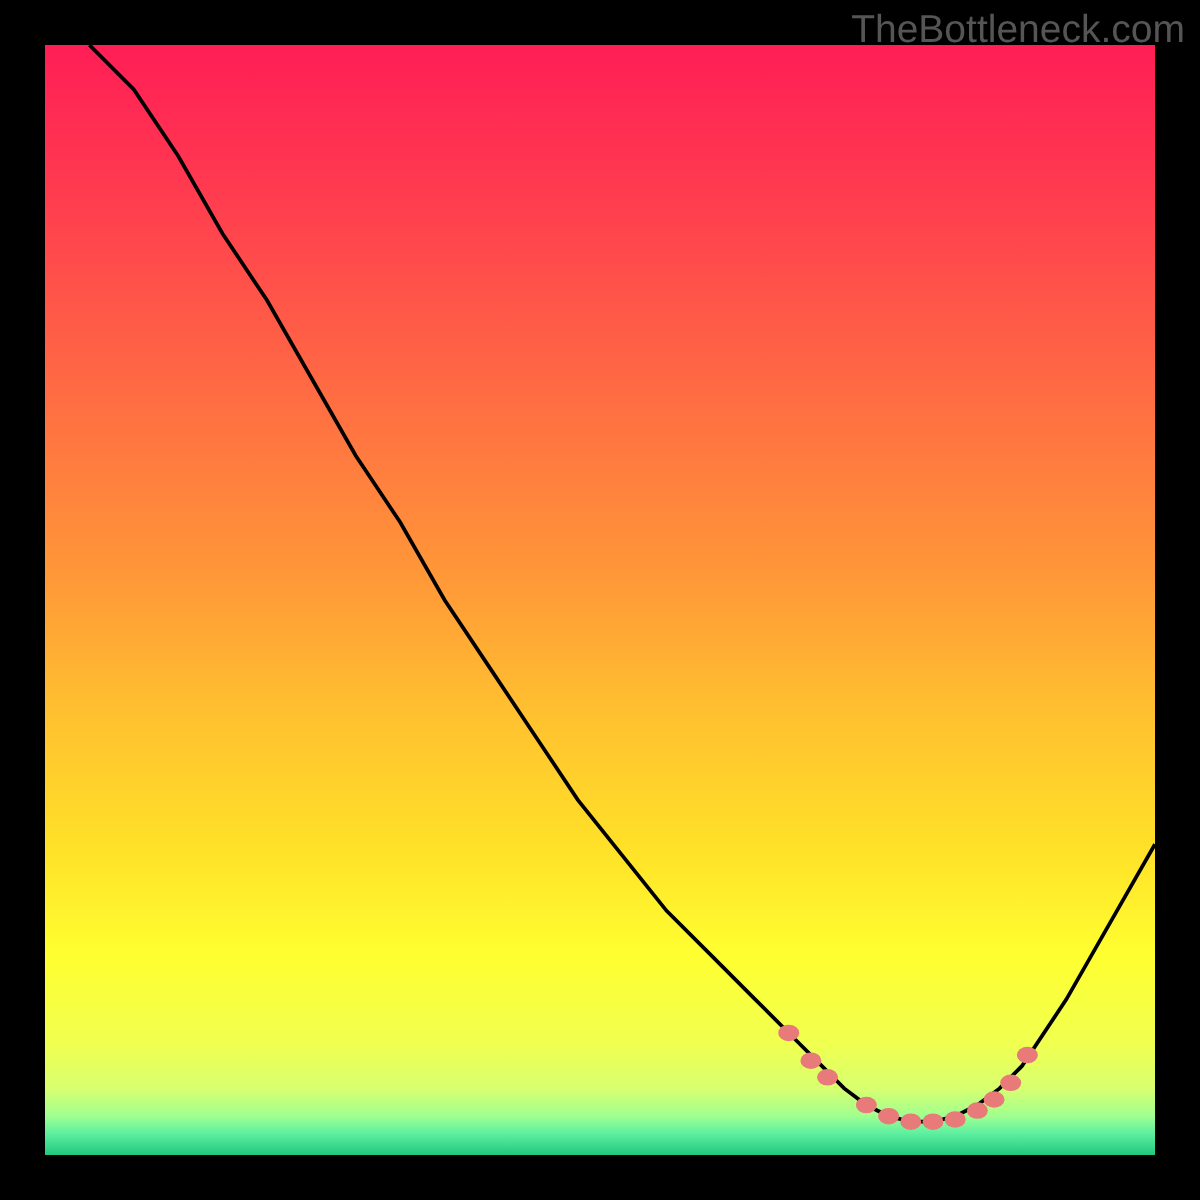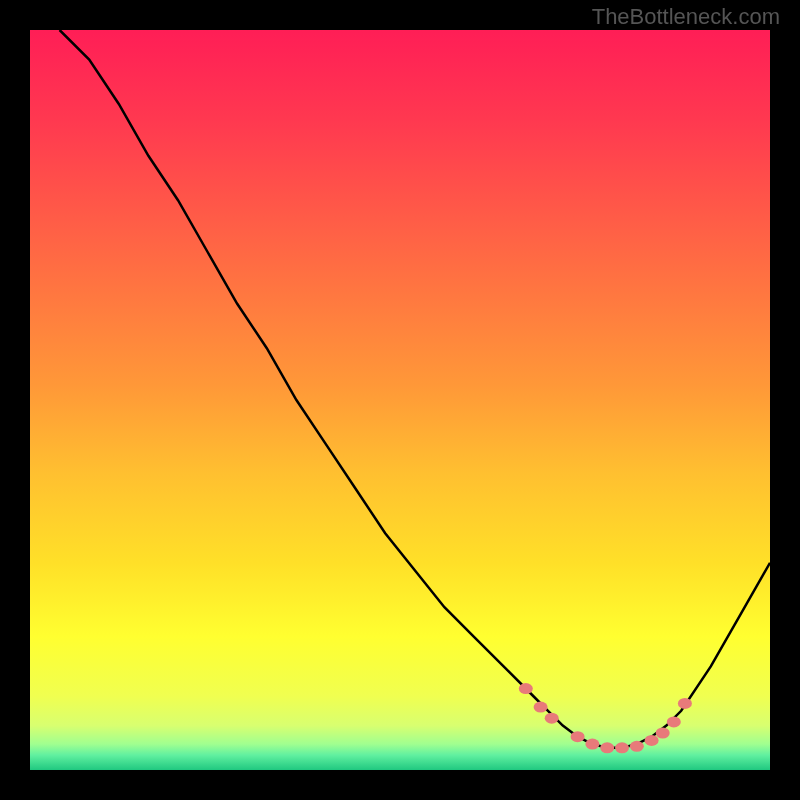--- a/index.html
+++ b/index.html
@@ -7,23 +7,23 @@
     width: 800px;
     height: 800px;
     background: #000;
     position: relative;
     font-family: Arial, sans-serif;
     overflow: hidden;
   }
   .attribution {
     position: absolute;
     top: 4px;
-    right: 20px;
+    right: 10px;
     color: #555;
-    font-size: 22px;
+    font-size: 26px;
     font-weight: 500;
     z-index: 10;
   }
   .plot-area {
     position: absolute;
     left: 30px;
     top: 30px;
     width: 740px;
     height: 740px;
   }

